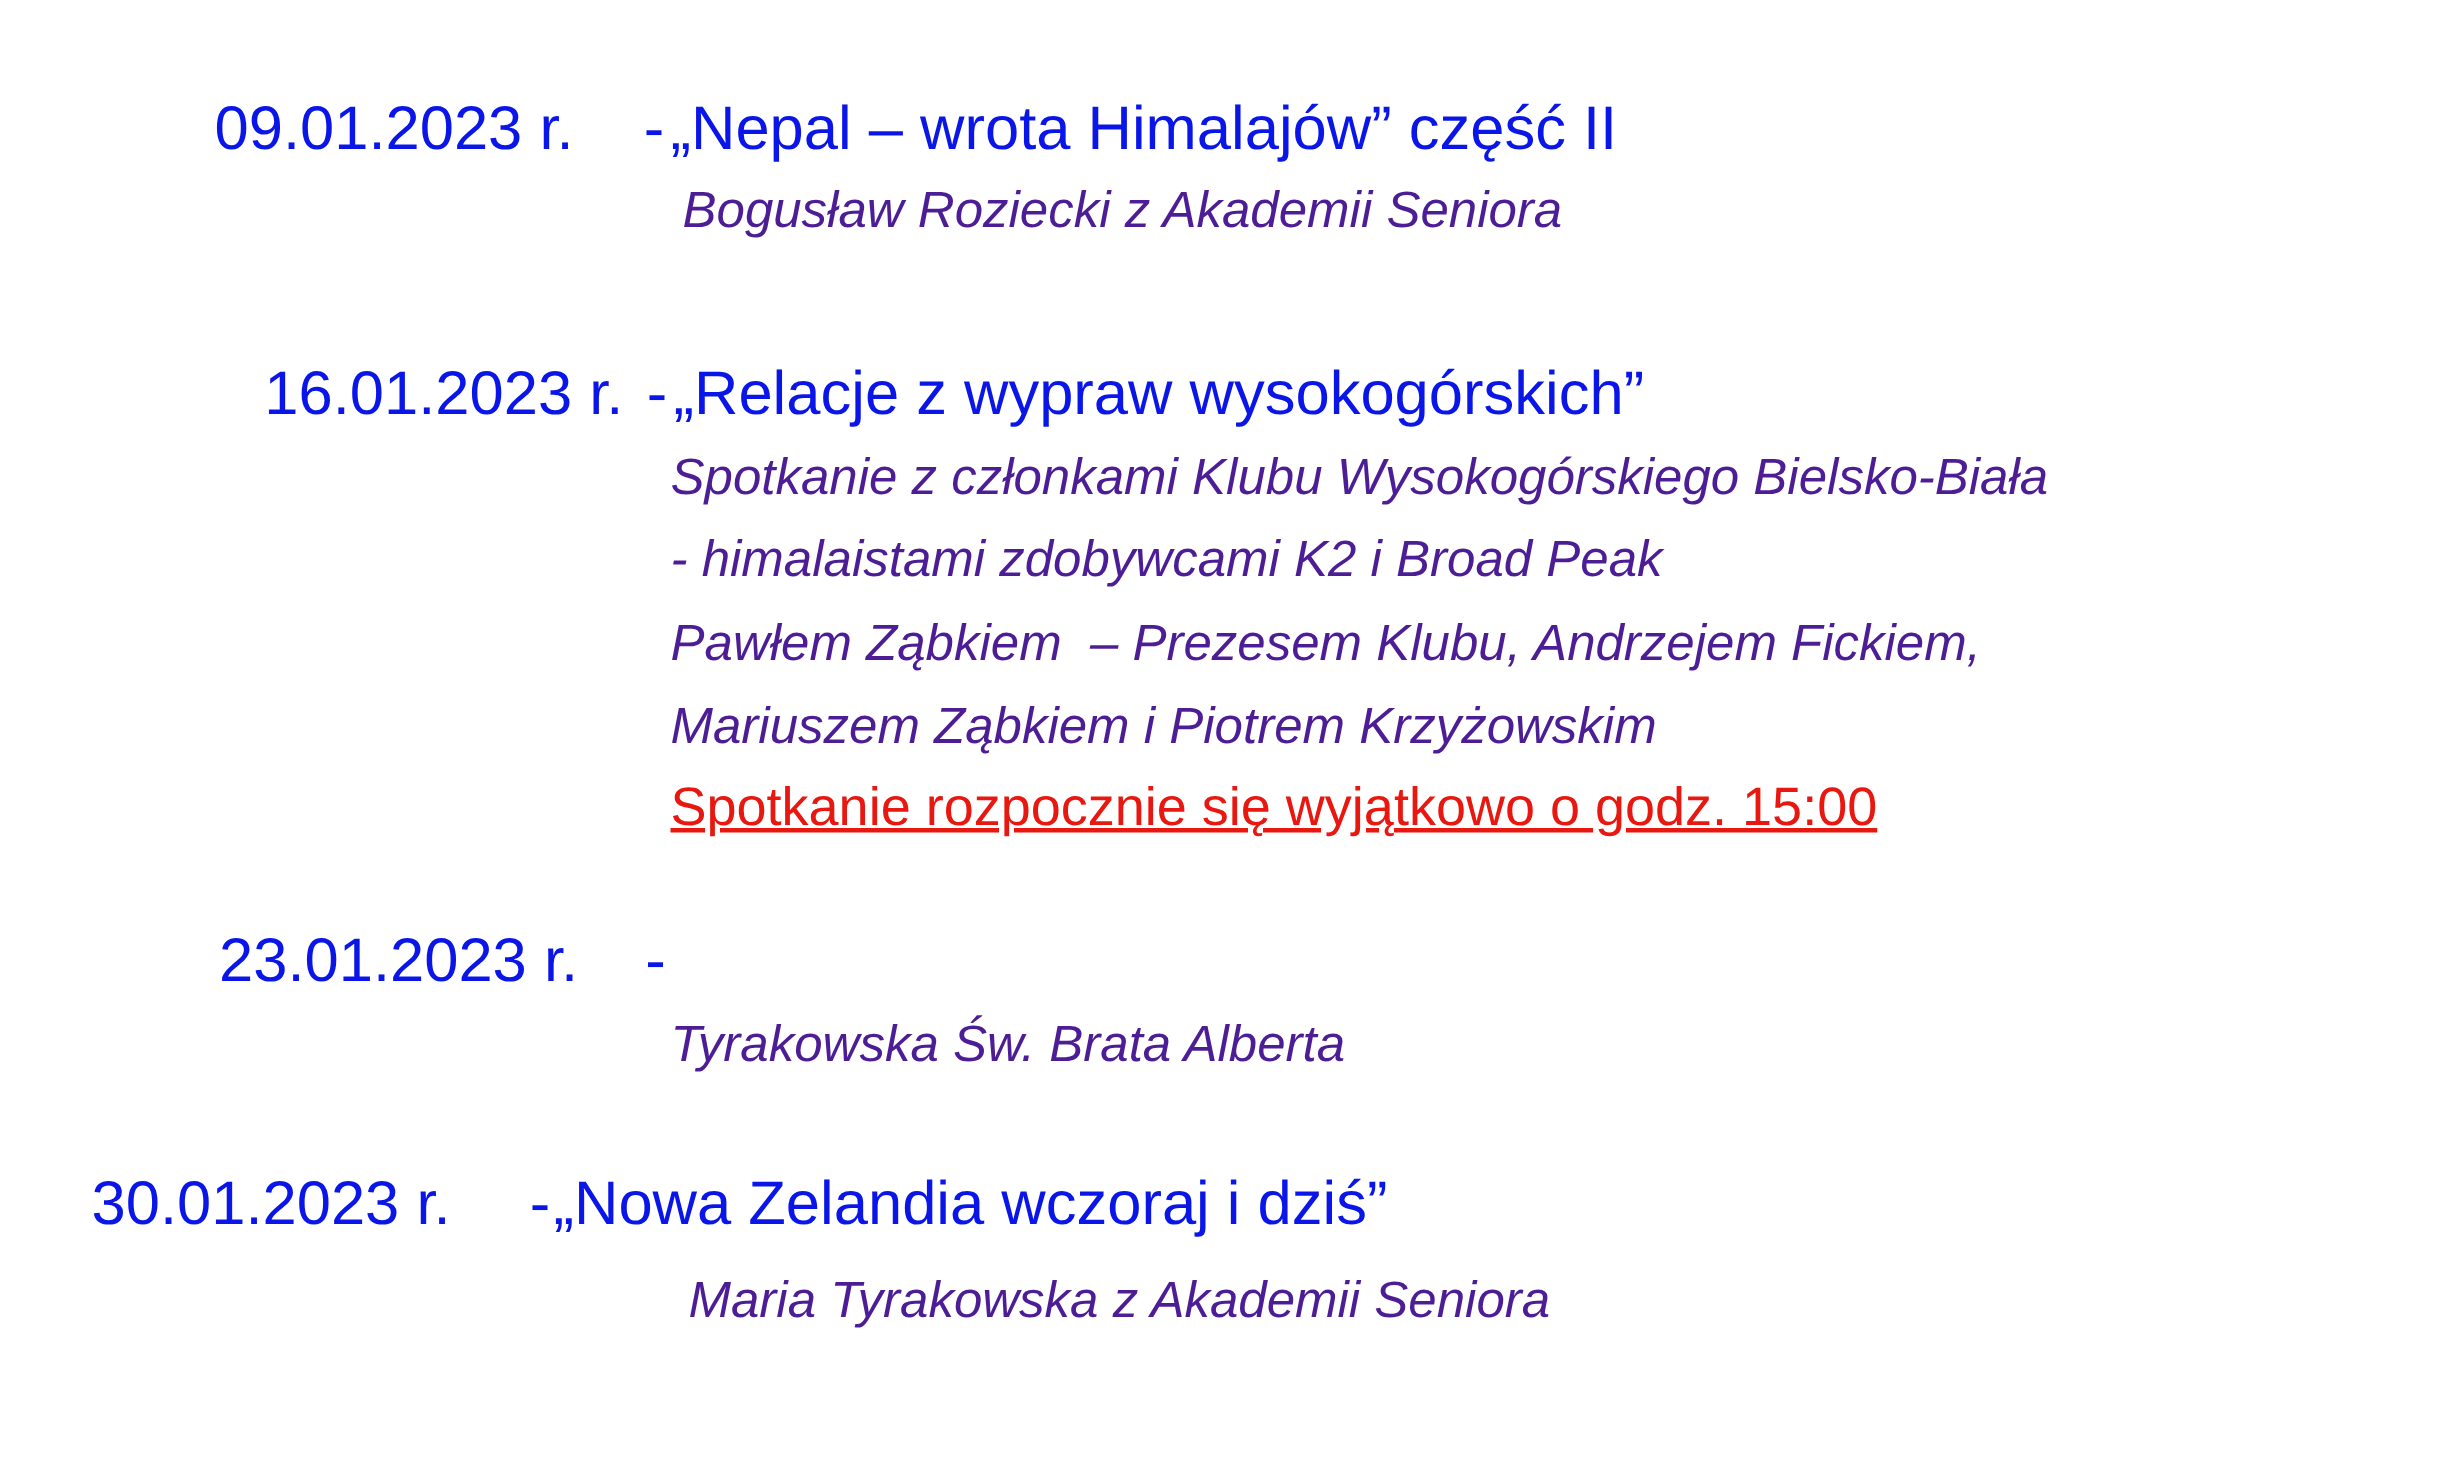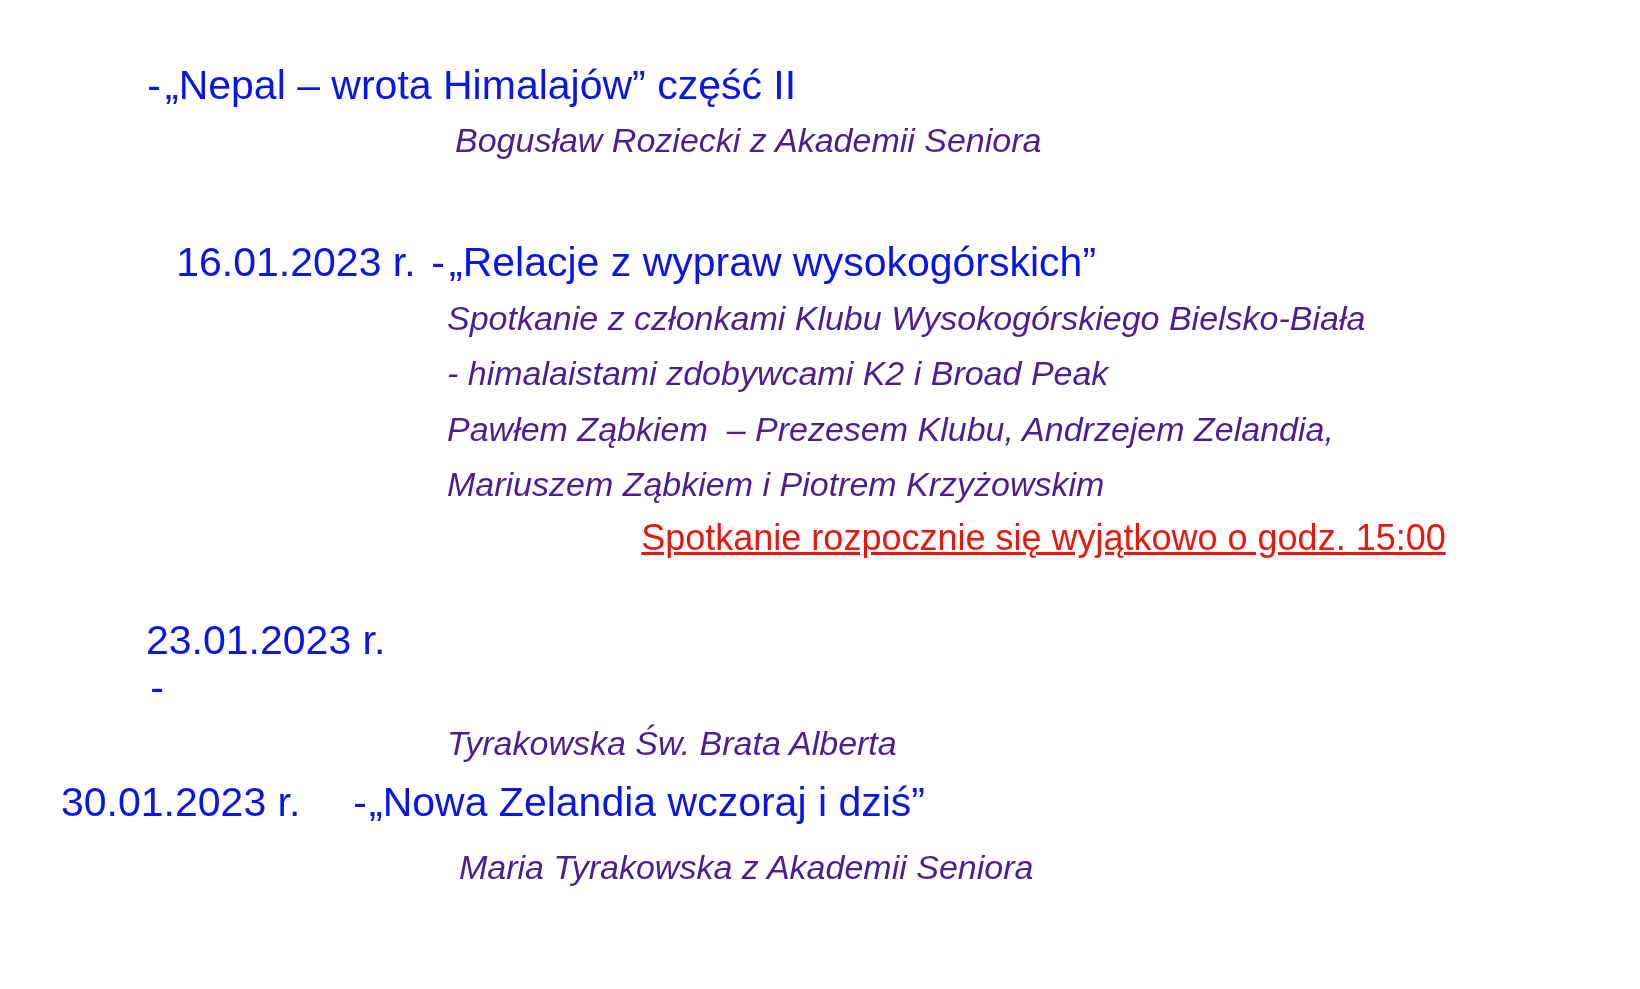--- a/index.html
+++ b/index.html
@@ -49,74 +49,74 @@
     font-size: 34px;
     line-height: 1.33;
     white-space: pre;
   }
   .note {
     color: #e8170f;
     font-size: 36px;
     line-height: 1.3;
     text-decoration: underline;
     white-space: pre;
-    text-align: center;
   }
 
   
   #entry-1 { top: 62px; }
   #entry-1 .headline { padding-left: 143px; }
   #entry-1 .headline .date { width: 282px; text-align: left; }
   #entry-1 .headline .dash { width: 22px; }
   #entry-1 .detail { padding-left: 455px; margin-top: 9px; }
 
   
   #entry-2 { top: 239px; }
   #entry-2 .headline { padding-left: 137px; }
   #entry-2 .headline .date { width: 290px; text-align: right; }
   #entry-2 .headline .dash { width: 22px; }
   #entry-2 .detail { padding-left: 447px; margin-top: 10px; }
   #entry-2 .note { padding-left: 447px; margin-top: 8px; }
 
   
   #entry-3 { top: 617px; }
-  #entry-3 .headline { padding-left: 146px; flex-direction: column; }
+  #entry-3 .headline { padding-left: 146px; }
   #entry-3 .headline .date { width: 280px; text-align: left; }
   #entry-3 .headline .dash { width: 22px; }
   #entry-3 .detail { padding-left: 447px; margin-top: 10px; }
 
   
   #entry-4 { top: 779px; }
   #entry-4 .headline { padding-left: 61px; }
   #entry-4 .headline .date { width: 290px; text-align: left; }
   #entry-4 .headline .dash { width: 18px; }
   #entry-4 .detail { padding-left: 459px; margin-top: 19px; }
 </style>
 </head>
 <body>
 
 <div class="page">
 
   <div class="entry" id="entry-1">
     <div class="headline">
+      <span class="date">09.01.2023 r.</span>
       <span class="dash">-</span>
       <span class="title">„Nepal – wrota Himalajów” część II</span>
     </div>
     <div class="detail">Bogusław Roziecki z Akademii Seniora</div>
   </div>
 
   <div class="entry" id="entry-2">
     <div class="headline">
       <span class="date">16.01.2023 r. </span>
       <span class="dash">-</span>
       <span class="title">„Relacje z wypraw wysokogórskich”</span>
     </div>
     <div class="detail">Spotkanie z członkami Klubu Wysokogórskiego Bielsko-Biała</div>
     <div class="detail">- himalaistami zdobywcami K2 i Broad Peak</div>
-    <div class="detail">Pawłem Ząbkiem  – Prezesem Klubu, Andrzejem Zelandia,</div>
+    <div class="detail">Pawłem Ząbkiem  – Prezesem Klubu, Andrzejem Fickiem,</div>
     <div class="detail">Mariuszem Ząbkiem i Piotrem Krzyżowskim</div>
     <div class="note">Spotkanie rozpocznie się wyjątkowo o godz. 15:00</div>
   </div>
 
   <div class="entry" id="entry-3">
     <div class="headline">
       <span class="date">23.01.2023 r.</span>
       <span class="dash">-</span>
     </div>
     <div class="detail">Tyrakowska Św. Brata Alberta</div>

